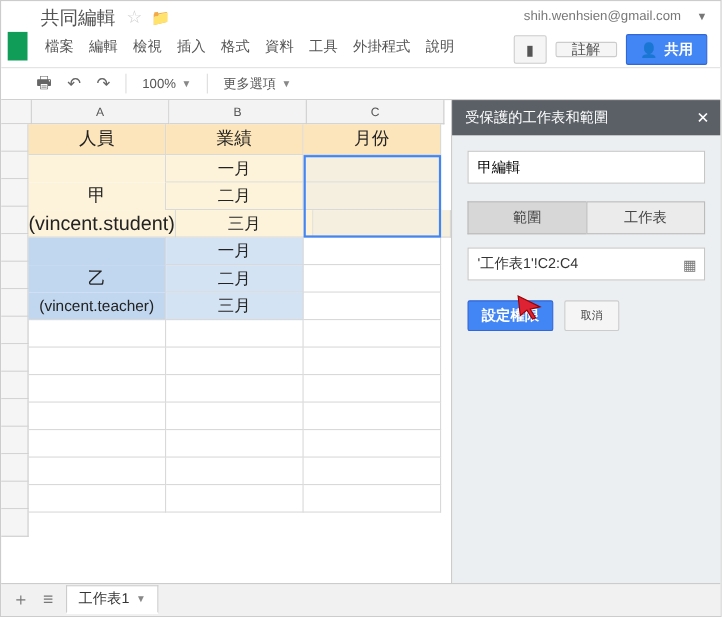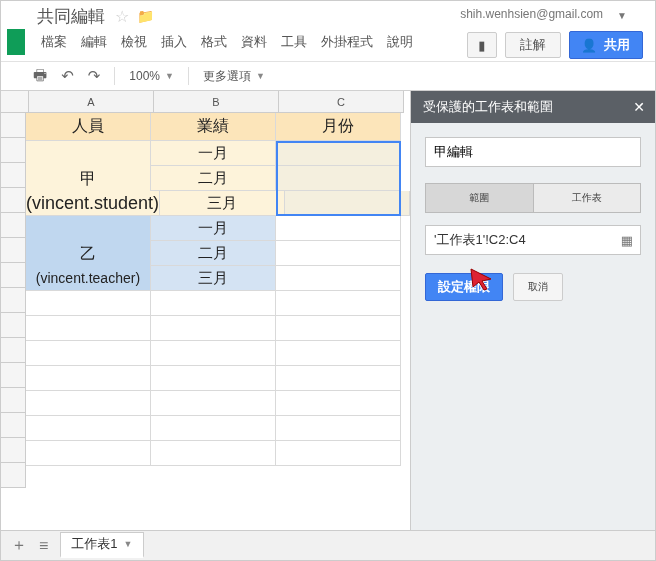--- a/index.html
+++ b/index.html
@@ -5,50 +5,50 @@
 * { box-sizing: border-box; margin: 0; padding: 0; }
 body { font-family: Arial, "Microsoft JhengHei", sans-serif; font-size: 13px; color: #333; background: #fff; width: 656px; height: 561px; overflow: hidden; border: 1px solid #ccc; position: relative; }
 
 .topbar { height: 60px; position: relative; }
 .title-row { display: flex; align-items: center; padding: 4px 22px 0 10px; height: 26px; }
 .doc-title { font-size: 17px; color: #555; margin-left: 26px; }
 .star-icon { margin-left: 10px; color: #ccc; font-size: 16px; cursor: pointer; }
 .folder-icon { margin-left: 8px; color: #888; font-size: 14px; cursor: pointer; }
 .brand-stripe { position: absolute; left: 6px; top: 28px; width: 18px; height: 26px; background: #0f9d58; }
 
-.account-area { position: absolute; right: 28px; top: 6px; display: flex; align-items: flex-end; gap: 14px; }
+.account-area { position: absolute; right: 12px; top: 6px; display: flex; align-items: flex-end; gap: 14px; }
 .account-email { color: #777; font-size: 12px; cursor: pointer; }
 .arrow-down { color: #777; font-size: 10px; }
 
 .menubar { display: flex; gap: 14px; padding: 6px 12px 6px 40px; color: #555; font-size: 13px; }
 .menubar span { cursor: pointer; }
 
 .right-actions { position: absolute; right: 12px; top: 30px; display: flex; align-items: center; gap: 8px; }
 .icon-btn { width: 30px; height: 26px; border: 1px solid #ccc; background: #f5f5f5; display: flex; align-items: center; justify-content: center; cursor: pointer; border-radius: 2px; color: #555; }
-.comment-btn { height: 26px; padding: 0 14px; border: 1px solid #ccc; background: #f5f5f5; display: flex; align-items: center; cursor: pointer; border-radius: 2px; color: #555; }
+.comment-btn { height: 14px; padding: 0 14px; border: 1px solid #ccc; background: #f5f5f5; display: flex; align-items: center; cursor: pointer; border-radius: 2px; color: #555; }
 .share-btn { height: 28px; padding: 0 12px; background: #4285f4; color: #fff; border: 1px solid #3367d6; display: flex; align-items: center; gap: 6px; cursor: pointer; border-radius: 2px; font-weight: bold; }
 .share-icon { font-size: 13px; }
 
 .toolbar { height: 30px; border-top: 1px solid #e2e2e2; border-bottom: 1px solid #d0d0d0; display: flex; align-items: center; padding: 0 8px 0 32px; gap: 14px; color: #666; background: #fff; }
 .toolbar .tb-icon { cursor: pointer; font-size: 15px; }
 .toolbar .sep { width: 1px; height: 18px; background: #ddd; }
 .zoom, .more-opt { display: flex; align-items: center; gap: 5px; cursor: pointer; font-size: 12px; color: #555; }
 .caret { font-size: 9px; color: #888; }
 
 .workspace { display: flex; height: 440px; }
 .sheet-area { flex: 1; overflow: hidden; position: relative; }
 .sidepanel { width: 245px; background: #eceff1; border-left: 1px solid #ccc; display: flex; flex-direction: column; }
 
 .panel-header { background: #5b6066; color: #fff; height: 32px; display: flex; align-items: center; padding: 0 12px; position: relative; font-size: 13px; }
 .panel-close { position: absolute; right: 10px; color: #fff; cursor: pointer; font-size: 14px; }
 
 .panel-body { padding: 14px 14px; }
 .panel-input { width: 100%; height: 30px; border: 1px solid #c6c6c6; padding: 4px 8px; font-size: 13px; margin-bottom: 16px; }
 .tab-btns { display: flex; margin-bottom: 12px; }
-.tab-btn { flex: 1; height: 30px; border: 1px solid #bbb; background: #ebebeb; display: flex; align-items: center; justify-content: center; cursor: pointer; font-size: 10px; color: #444; }
+.tab-btn { flex: 1; height: 30px; border: 1px solid #bbb; background: #ebebeb; display: flex; align-items: center; justify-content: center; cursor: pointer; font-size: 13px; color: #444; }
 .tab-btn.active { background: #d7d7d7; }
 .tab-btn:first-child { border-right: none; }
 .range-row { display: flex; align-items: center; border: 1px solid #c6c6c6; background: #fff; height: 30px; margin-bottom: 18px; }
 .range-text { flex: 1; padding: 0 8px; font-size: 13px; color: #333; }
 .grid-icon { width: 26px; display: flex; justify-content: center; color: #777; cursor: pointer; font-size: 13px; }
 .action-row { display: flex; gap: 10px; align-items: center; }
 .primary-btn { height: 28px; padding: 0 12px; background: #4285f4; color: #fff; border: 1px solid #3367d6; cursor: pointer; font-size: 13px; font-weight: bold; border-radius: 2px; }
 .secondary-btn { height: 28px; padding: 0 14px; background: #f5f5f5; border: 1px solid #ccc; cursor: pointer; font-size: 10px; color: #444; border-radius: 2px; }
 .pointer-cursor { position: absolute; left: 468px; top: 266px; width: 24px; height: 24px; pointer-events: none; z-index: 50; }
 

